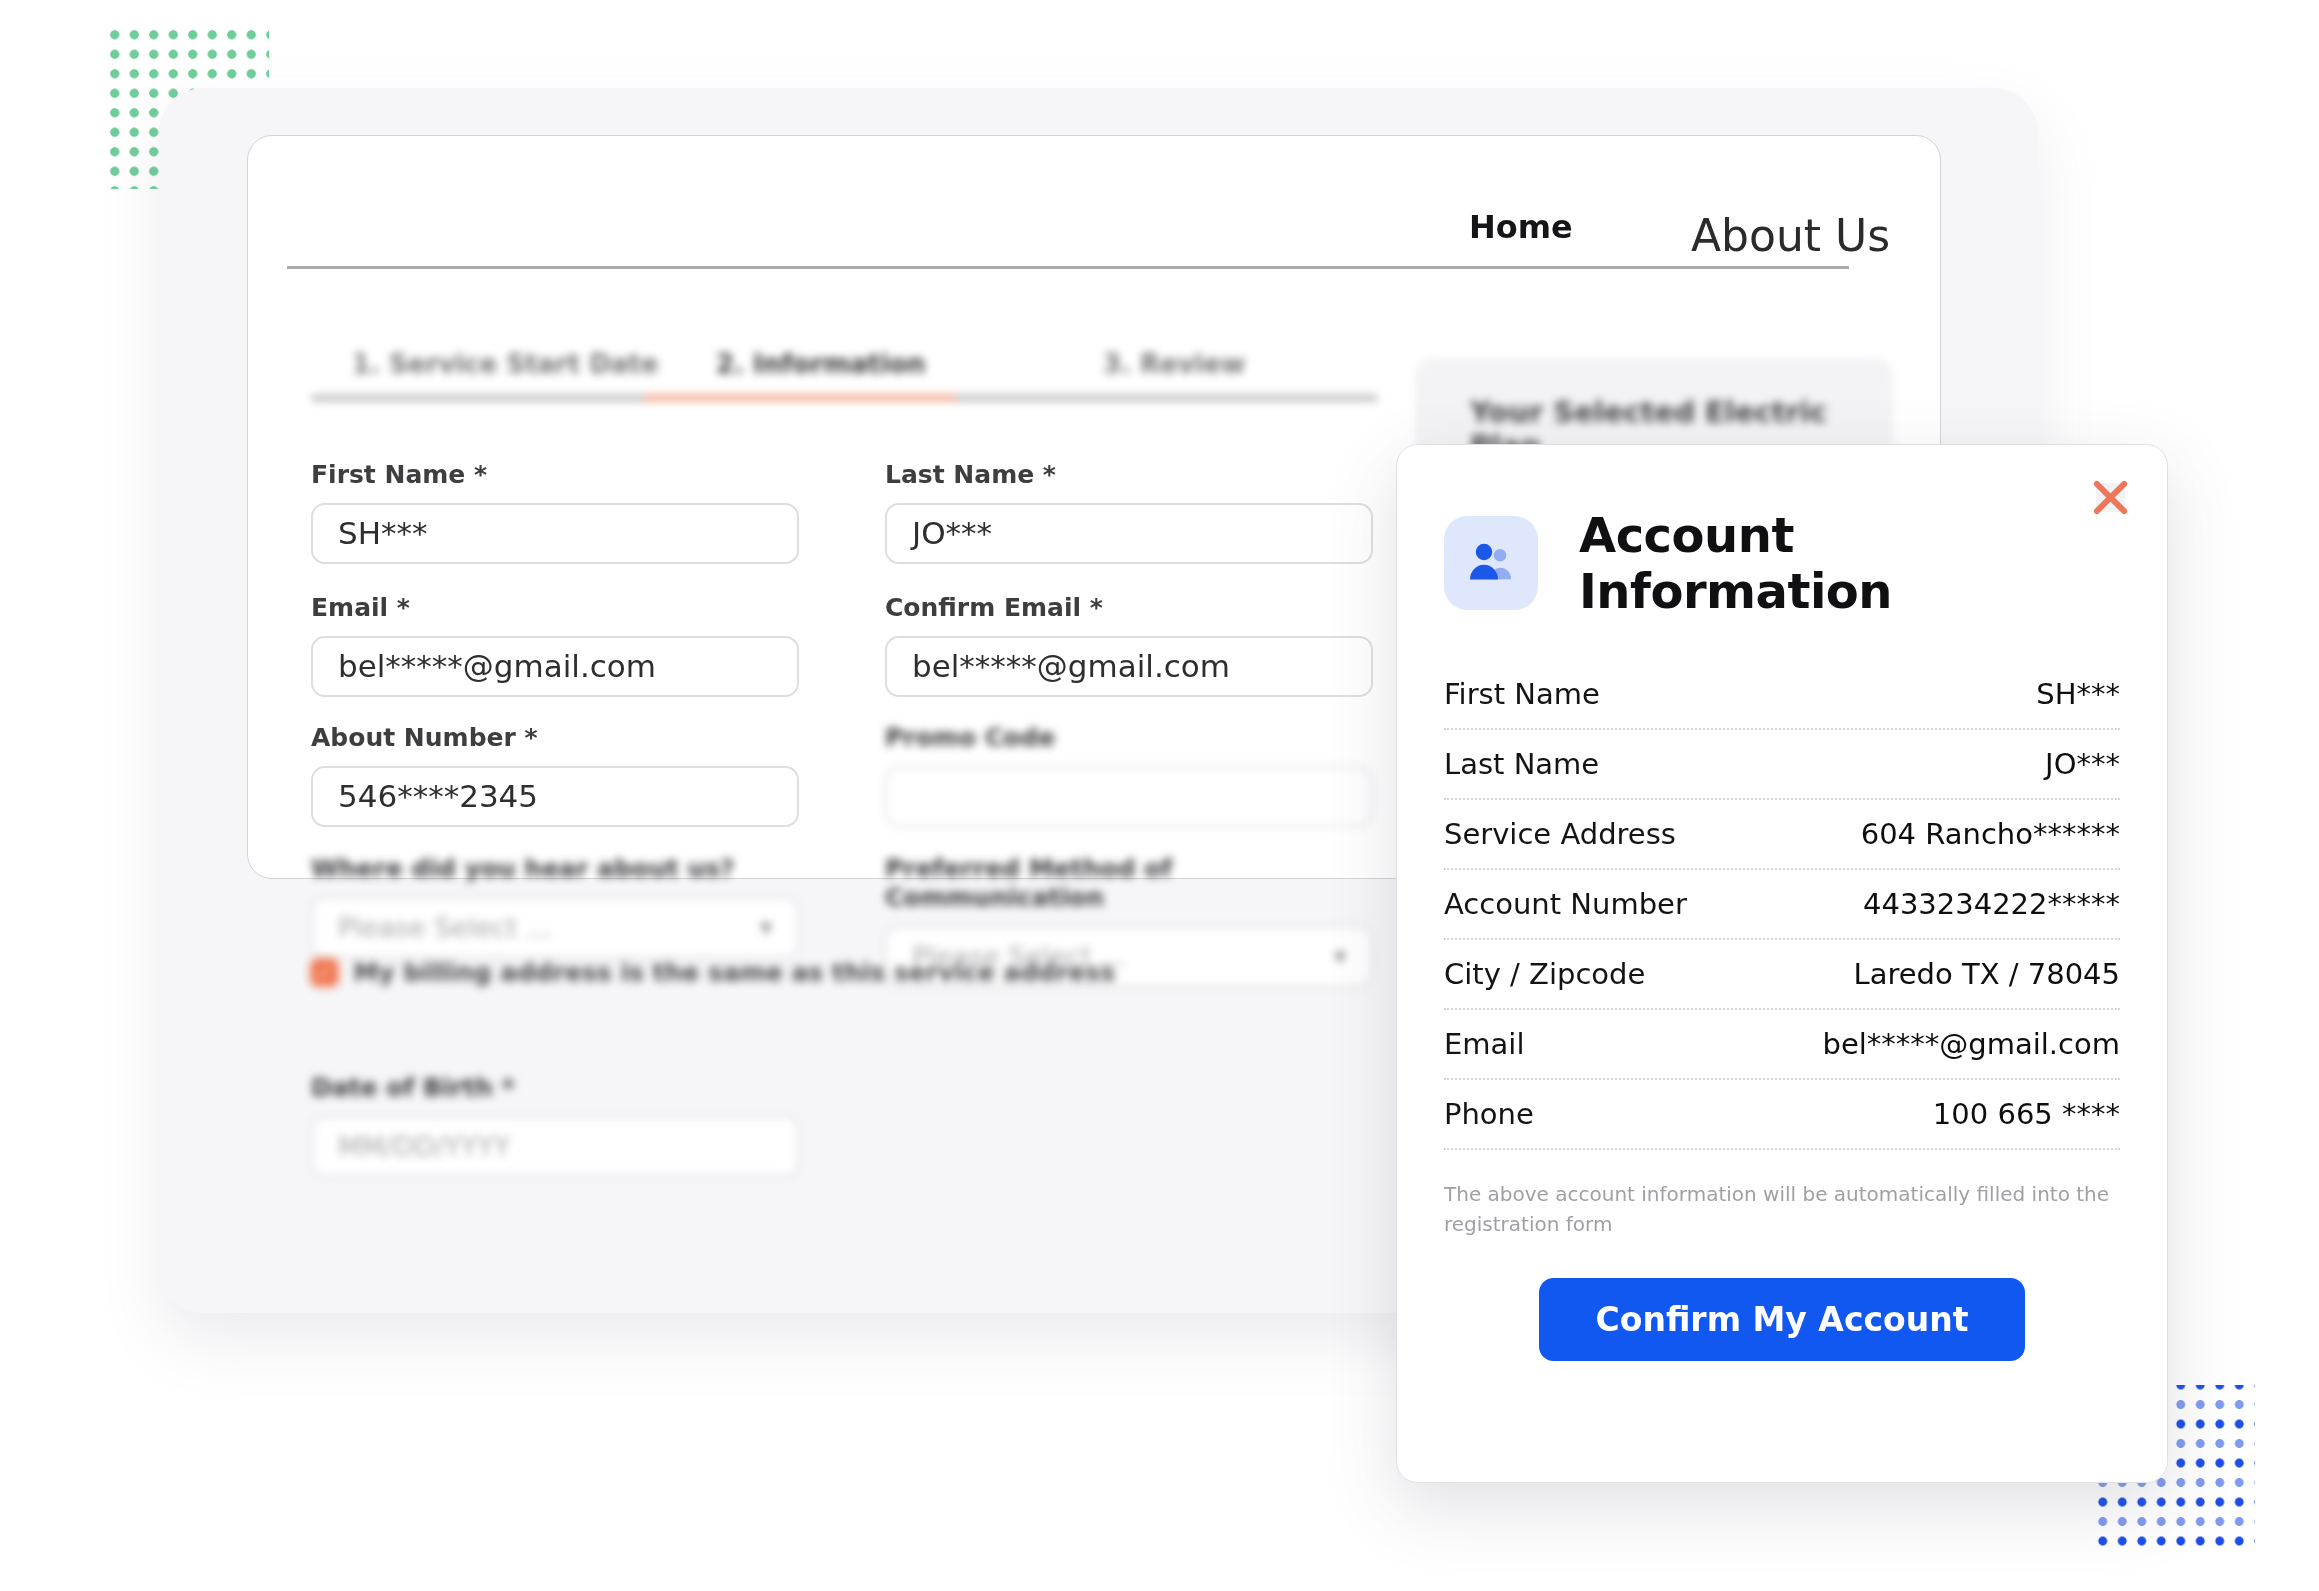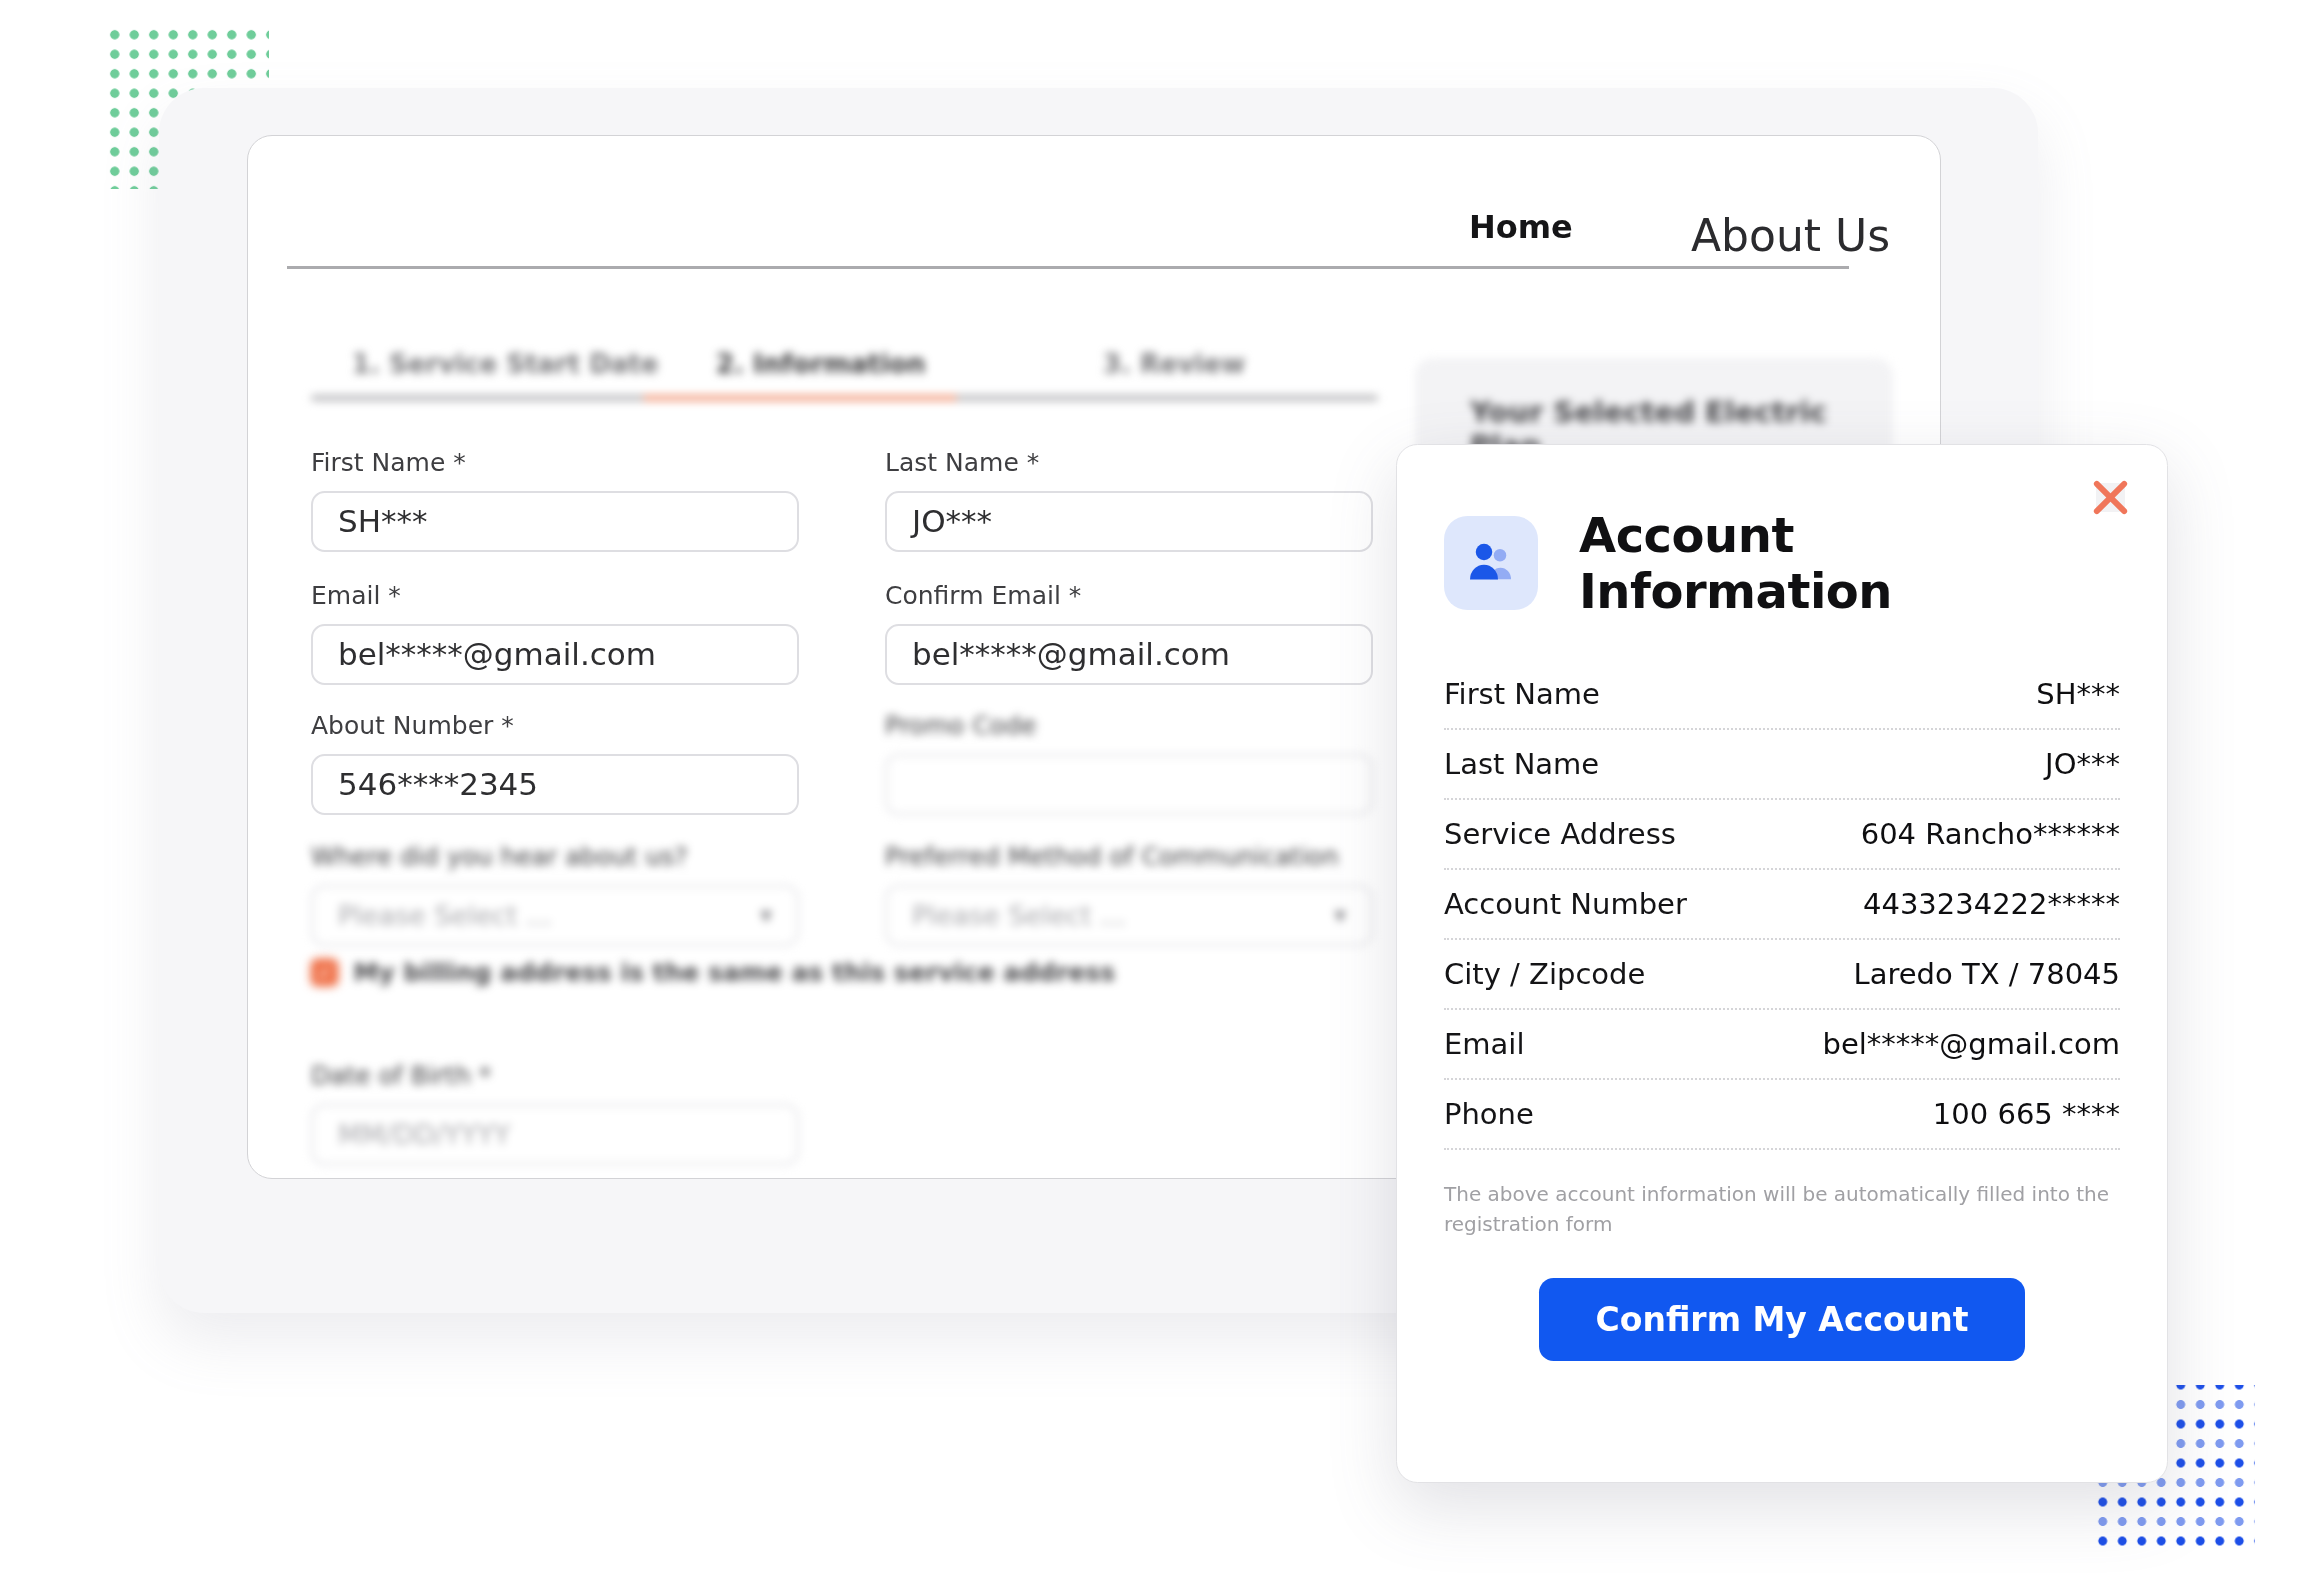--- a/index.html
+++ b/index.html
@@ -24,21 +24,21 @@
     background-size:19.5px 39px,19.5px 39px;
     background-position:0 0,0 19.5px;
   }
 
   .outer-card{
     left:159px; top:88px; width:1879px; height:1225px; z-index:1;
     background:#F6F6F8; border-radius:45px;
     box-shadow:0 29px 59px rgba(140,140,160,.16);
   }
   .inner-card{
-    left:247px; top:135px; width:1694px; height:1044px; z-index:2;
+    left:247px; top:135px; width:1694px; height:744px; z-index:2;
     background:#ffffff; border:1.5px solid #D3D3D6; border-radius:25px;
   }
 
   
   .nav-home{ left:1221px; top:72px; font-size:32px; font-weight:700; color:#151517; }
   .nav-about{ left:1443px; top:74px; font-size:44px; color:#2b2b2e; }
   .nav-line{ left:39px; top:130px; width:1562px; height:2.9px; background:#ABABAE; }
 
   
   .blur{ filter:blur(4.4px); }
@@ -51,21 +51,21 @@
   .step-3{ left:855px; top:213px; }
   .step-bar{ left:63px; top:259px; width:1067px; height:5.9px; background:#B9B9BC; border-radius:2.9px; }
   .step-bar-active{ left:332px; top:0; width:314px; height:5.9px; background:#F2A083; border-radius:2.9px; }
 
   
   .plan-panel{ left:1167px; top:222px; width:478px; height:312px; background:#F3F3F5; border-radius:17.6px; }
   .plan-title{ padding:37px 0 0 55px; font-size:29px; font-weight:700; color:#48484B; }
 
   
   .field{ width:488px; }
-  .field .flabel{ font-size:25px; font-weight:400; color:#3E3E41; }
+  .field .flabel{ font-size:25px; font-weight:700; color:#3E3E41;margin-top:12px; }
   .fbox{
     margin-top:13.7px; width:488px; height:61px; background:#fff;
     border:2px solid #DEDEE2; border-radius:13.7px;
     display:flex; align-items:center; padding:0 25px;
     font-size:31px; color:#2E2E30;
   }
   .fbox.placeholder{ color:#A7A7AB; font-size:27px; }
   .fbox.select{ justify-content:space-between; }
   .caret{ font-size:23.4px; color:#8a8a8e; }
   .col1{ left:63px; } .col2{ left:637px; }

